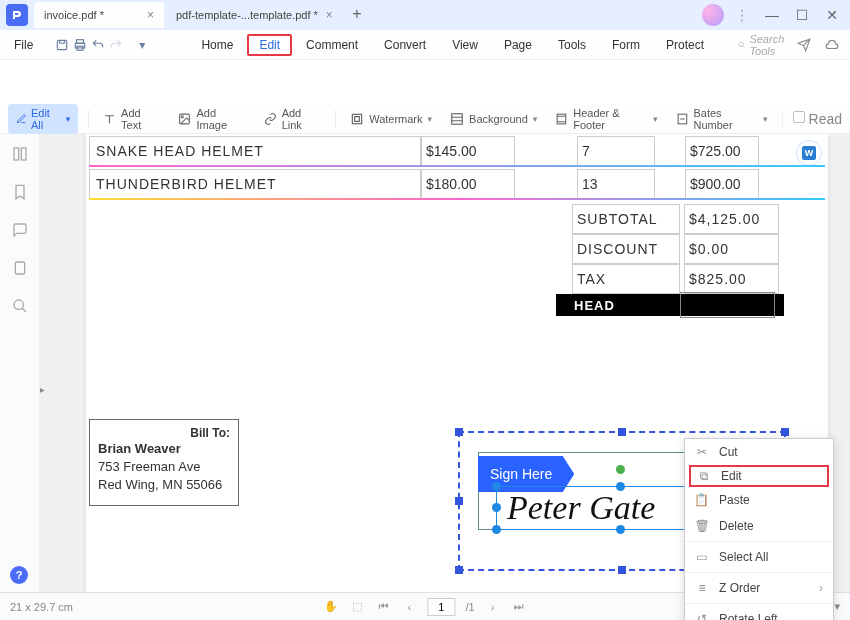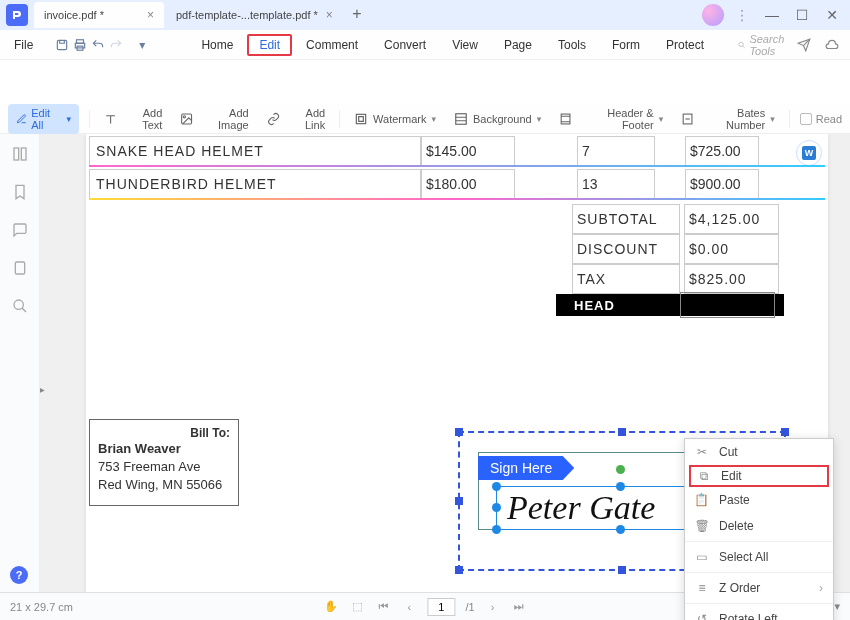--- a/index.html
+++ b/index.html
@@ -27,23 +27,23 @@
   .menus { display:flex; gap:2px; margin-left: 40px; }
   .menu-item { padding: 4px 12px; font-size: 12px; color:#333; border-radius:2px; }
   .menu-item.active { background:#fff; color:#2d6ae3; border:2px solid #e63946; padding:2px 10px;}
   .search-tools { margin-left: 18px; display:flex;align-items:center;gap:4px;color:#aaa;font-size:11px; font-style:italic;}
   .right-icons { margin-left:auto; display:flex; gap:6px; }
   .ri { width:22px;height:22px;display:flex;align-items:center;justify-content:center;color:#888;}
 
   
   .toolbar { height: 30px; background: #fefefe; display:flex;align-items:center; padding: 0 8px; gap:10px; border-bottom:1px solid #eee;margin-top:44px;}
   .edit-all { background:#d0e4ff; color:#2d6ae3; border-radius:4px; padding:3px 8px; display:flex;align-items:center;gap:4px; font-size:11px;}
-  .tbtn { display:flex;align-items:center;gap:5px; font-size:11px; color:#555; padding:2px 4px;text-align:right;}
+  .tbtn { display:flex;align-items:center;gap:5px; font-size:11px; color:#555; padding:2px 4px;}
   .tbtn svg, .tbtn .ic { width:14px;height:14px; }
-  .read-check { display:flex;align-items:flex-start;gap:4px;font-size:11px;color:#888;}
+  .read-check { display:flex;align-items:flex-start;gap:4px;font-size:14px;color:#888;}
 
   
   .main { display:flex; height: 498px; position:relative;}
   .sidebar { width: 40px; background:#fafbfc; border-right:1px solid #eee; display:flex;flex-direction:column;align-items:center; padding-top:10px; gap:18px;}
   .sbicon { width:20px;height:20px;color:#aaa;display:flex;align-items:center;justify-content:center;}
 
   .canvas { flex:1; background:#f0f0f0; position:relative; overflow:hidden;}
   .page { position:absolute; left:46px; top:0; width:742px; height:560px; background:#fff; box-shadow:0 1px 4px rgba(0,0,0,0.1);}
 
   
@@ -71,21 +71,21 @@
   .billto .line { font-size:13px; line-height:1.4;}
   .billto .line.bold { font-weight:bold;}
 
   
   .selbox { position:absolute; left:372px; top:297px; width:328px; height:140px; border:2px dashed #3355dd;}
   .sel-handle { position:absolute; width:8px; height:8px; background:#3355dd;}
   .sh-tl{left:-5px;top:-5px;} .sh-tr{right:-5px;top:-5px;} .sh-bl{left:-5px;bottom:-5px;} .sh-br{right:-5px;bottom:-5px;}
   .sh-tm{left:50%;top:-5px;margin-left:-4px;} .sh-bm{left:50%;bottom:-5px;margin-left:-4px;}
   .sh-ml{left:-5px;top:50%;margin-top:-4px;} .sh-mr{right:-5px;top:50%;margin-top:-4px;}
 
-  .sign-badge { position:absolute; left:392px; top:322px; height:24px; background:#2962ff; color:#fff; font-size:14px; font-weight:500; padding:0 22px 0 12px; display:flex;align-items:center; clip-path: polygon(0 0, 88% 0, 100% 50%, 88% 100%, 0 100%);}
+  .sign-badge { position:absolute; left:392px; top:322px; height:36px; background:#2962ff; color:#fff; font-size:14px; font-weight:500; padding:0 22px 0 12px; display:flex;align-items:center; clip-path: polygon(0 0, 88% 0, 100% 50%, 88% 100%, 0 100%);}
   .sign-eye { position:absolute;left:392px;top:318px;width:286px;height:78px;border:1px solid #5a8a8a;}
 
   .sigtext-box { position:absolute; left:410px; top:352px; width:250px; height:44px; border:1px solid #1e88e5;}
   .sig-handle { position:absolute; width:9px;height:9px;border-radius:50%;background:#1e88e5;}
   .g-handle{background:#4caf50;}
   .sigtext { font-family: "Brush Script MT", cursive; font-style:italic; font-size:34px; color:#111; padding-left:10px; line-height:42px; white-space:nowrap; overflow:hidden;}
 
   
   .ctxmenu { position:absolute; left:684px; top:438px; width:150px; background:#fff; border:1px solid #ccc; box-shadow:0 2px 10px rgba(0,0,0,0.15); font-size:12px; z-index:50;}
   .ctxmenu .mi { height:26px; display:flex;align-items:center; padding:0 10px; gap:10px; color:#444;}

